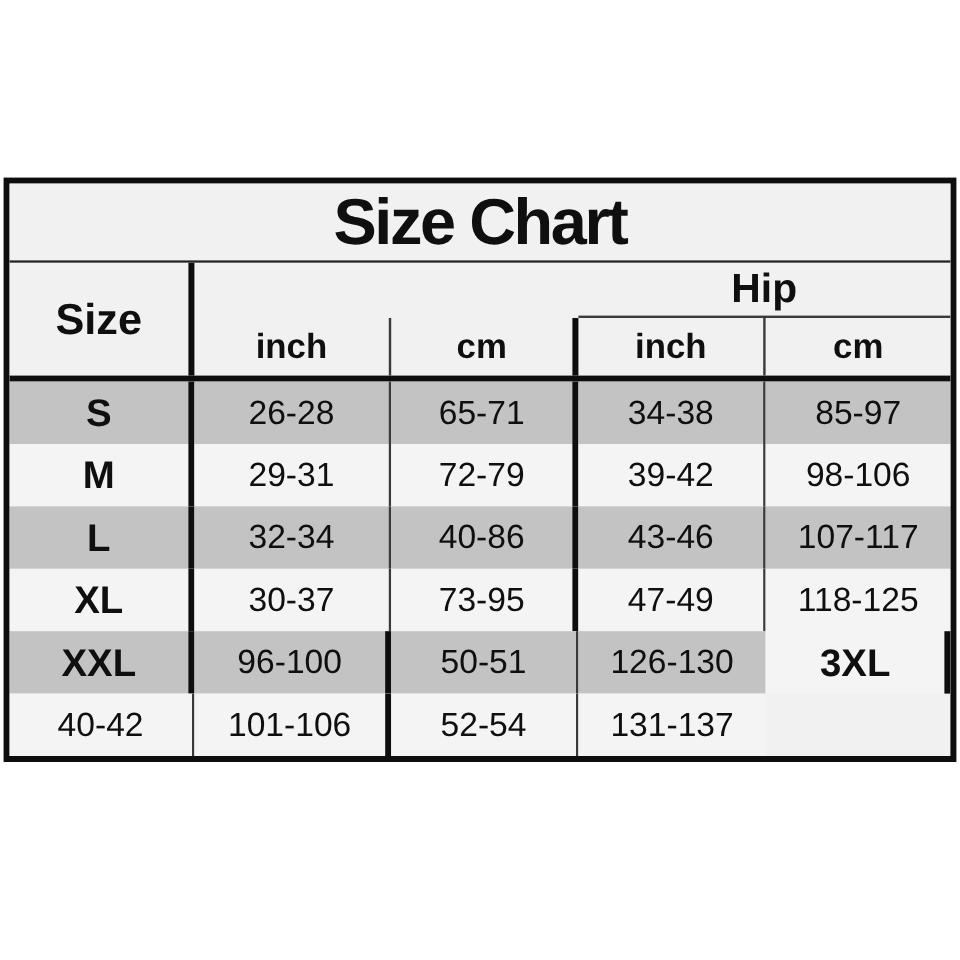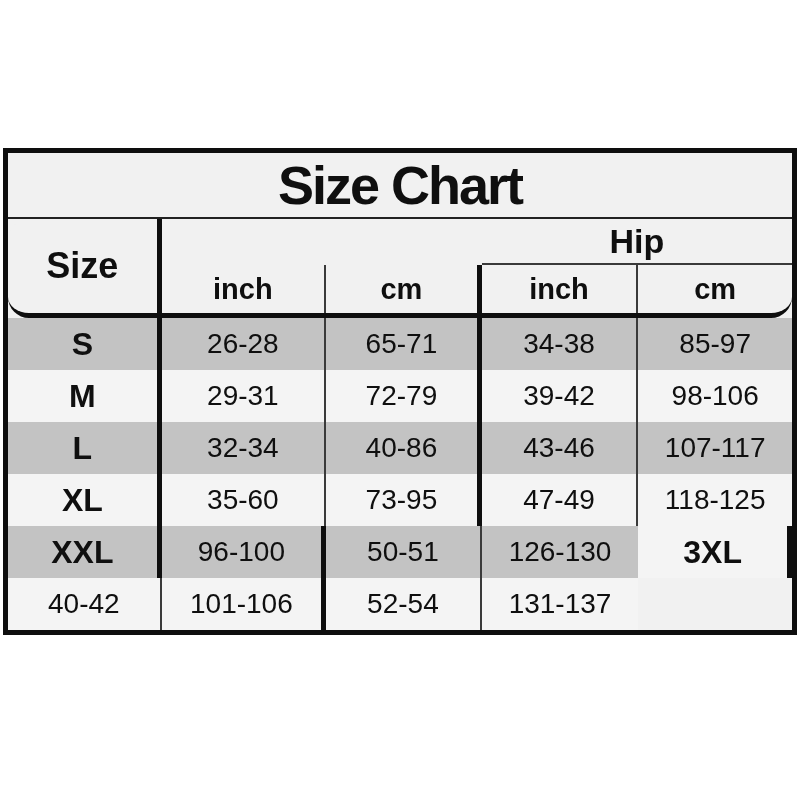--- a/index.html
+++ b/index.html
@@ -31,21 +31,20 @@
     font-size:54px;font-weight:bold;letter-spacing:-2px;
   }
   .grid{
     display:grid;
     grid-template-columns:156fr 167fr 158fr 159fr 156fr;
   }
   .header-grid{
     grid-template-rows:46px 48px;
     background:var(--header-bg);
     border-bottom:5px solid var(--thick);
-    border-radius:21px;
   }
   .cell{
     display:flex;align-items:center;justify-content:center;
     box-sizing:border-box;
     overflow:hidden;
   }
   
   .c1{border-right:5px solid var(--thick);}
   .c2{border-right:2px solid var(--thin);}
   .c3{border-right:5px solid var(--thick);}
@@ -101,21 +100,21 @@
     <div class="cell row-light val-cell c4">39-42</div>
     <div class="cell row-light val-cell">98-106</div>
 
     <div class="cell row-shade size-cell c1">L</div>
     <div class="cell row-shade val-cell c2">32-34</div>
     <div class="cell row-shade val-cell c3">40-86</div>
     <div class="cell row-shade val-cell c4">43-46</div>
     <div class="cell row-shade val-cell">107-117</div>
 
     <div class="cell row-light size-cell c1">XL</div>
-    <div class="cell row-light val-cell c2">35-60</div>
+    <div class="cell row-light val-cell c2">30-37</div>
     <div class="cell row-light val-cell c3">73-95</div>
     <div class="cell row-light val-cell c4">47-49</div>
     <div class="cell row-light val-cell">118-125</div>
 
     <div class="cell row-shade size-cell c1">XXL</div>
     <div class="cell row-shade val-cell c3">96-100</div>
     <div class="cell row-shade val-cell c4">50-51</div>
     <div class="cell row-shade val-cell">126-130</div>
 
     <div class="cell row-light size-cell c1">3XL</div>

